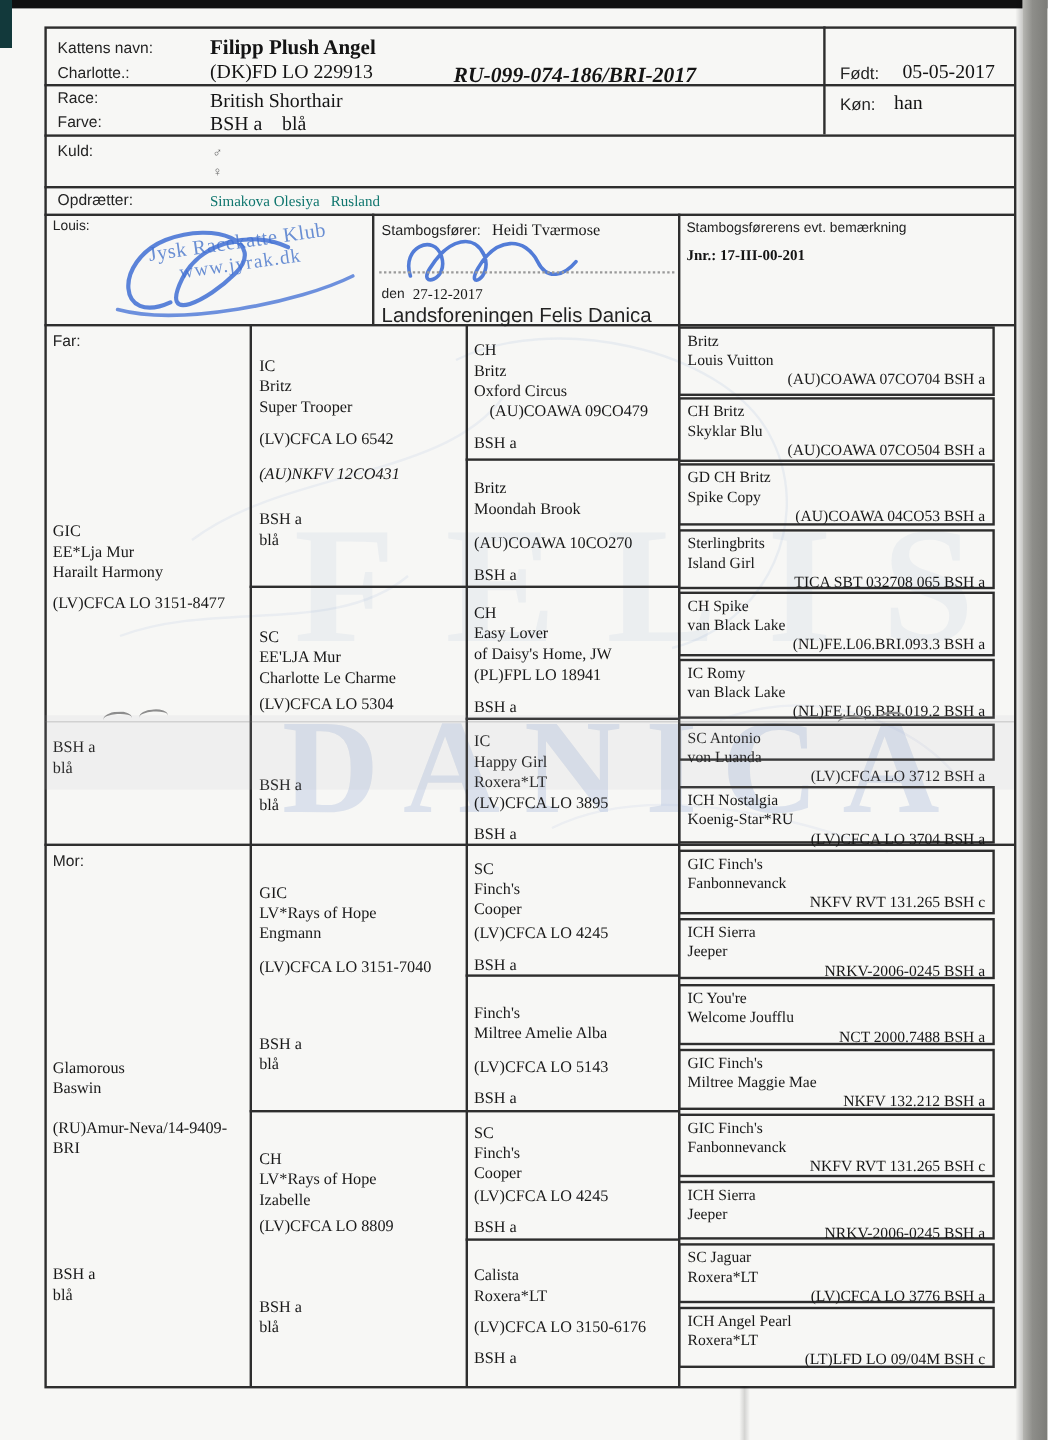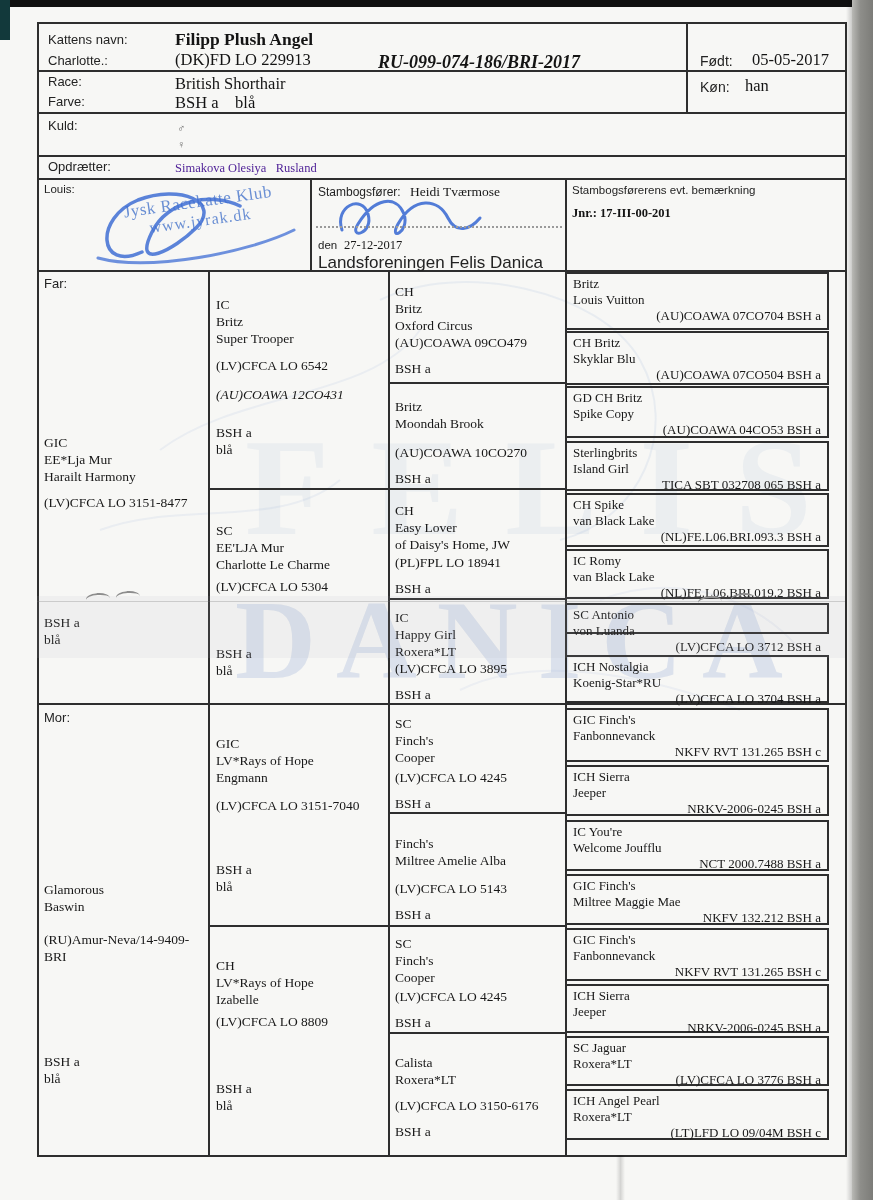--- a/index.html
+++ b/index.html
@@ -87,21 +87,21 @@
   <div class="abs lbl" style="left:700px;top:79px;font-size:14px;">Køn:</div>
   <div class="abs val" style="left:745px;top:76px;">han</div>
   <div class="abs lbl" style="left:48px;top:94px;">Farve:</div>
   <div class="abs val" style="left:175px;top:93px;white-space:pre;">BSH a    blå</div>
 
   <div class="abs lbl" style="left:48px;top:118px;">Kuld:</div>
   <div class="abs kuld-sym" style="left:177px;top:122px;">♂</div>
   <div class="abs kuld-sym" style="left:177px;top:138px;">♀</div>
 
   <div class="abs lbl" style="left:48px;top:159px;">Opdrætter:</div>
-  <div class="abs serif" style="left:175px;top:161px;font-size:12.5px;white-space:pre;color:#4c1d95;">Simakova Olesiya   Rusland</div>
+  <div class="abs serif" style="left:175px;top:161px;font-size:12.5px;white-space:pre;color:#0f766e;">Simakova Olesiya   Rusland</div>
 
   <div class="vl" style="left:310px;top:178px;height:92px;"></div>
   <div class="vl" style="left:565px;top:178px;height:977px;"></div>
 
   <div class="abs lbl-sm" style="left:44px;top:183px;">Louis:</div>
   <div class="stamp">
     <div class="s1">Jysk Racekatte Klub</div>
     <div class="s2">www.jyrak.dk</div>
   </div>
   <svg class="abs" style="left:80px;top:180px;" width="235" height="90" viewBox="0 0 235 90">
@@ -149,21 +149,21 @@
     <div class="ped" style="top:228px;">(RU)Amur-Neva/14-9409-BRI</div>
     <div class="ped" style="top:350px;">BSH a
 blå</div>
   </div>
 
   <div class="cell" style="left:216px;top:270px;width:165px;height:218px;">
     <div class="ped" style="top:26px;">IC
 Britz
 Super Trooper</div>
     <div class="ped" style="top:87px;">(LV)CFCA LO 6542</div>
-    <div class="ped it" style="top:116px;">(AU)COAWA 12CO431</div>
+    <div class="ped it" style="top:116px;">(AU)NKFV 12CO431</div>
     <div class="ped" style="top:154px;">BSH a
 blå</div>
   </div>
   <div class="cell" style="left:216px;top:488px;width:165px;height:215px;">
     <div class="ped" style="top:34px;">SC
 EE'LJA Mur
 Charlotte Le Charme</div>
     <div class="ped" style="top:90px;">(LV)CFCA LO 5304</div>
     <div class="ped" style="top:157px;">BSH a
 blå</div>
@@ -182,21 +182,21 @@
 Izabelle</div>
     <div class="ped" style="top:88px;">(LV)CFCA LO 8809</div>
     <div class="ped" style="top:155px;">BSH a
 blå</div>
   </div>
 
   <div class="cell" style="left:395px;top:270px;width:163px;height:112px;">
     <div class="ped" style="top:13px;">CH
 Britz
 Oxford Circus</div>
-    <div class="ped" style="top:64px;">(AU)COAWA 09CO479</div>
+    <div class="ped" style="top:64px;margin-left:13px;">(AU)COAWA 09CO479</div>
     <div class="ped" style="top:90px;">BSH a</div>
   </div>
   <div class="cell" style="left:395px;top:382px;width:163px;height:108px;">
     <div class="ped" style="top:16px;">Britz
 Moondah Brook</div>
     <div class="ped" style="top:62px;">(AU)COAWA 10CO270</div>
     <div class="ped" style="top:88px;">BSH a</div>
   </div>
   <div class="cell" style="left:395px;top:490px;width:163px;height:108px;">
     <div class="ped" style="top:12px;">CH

